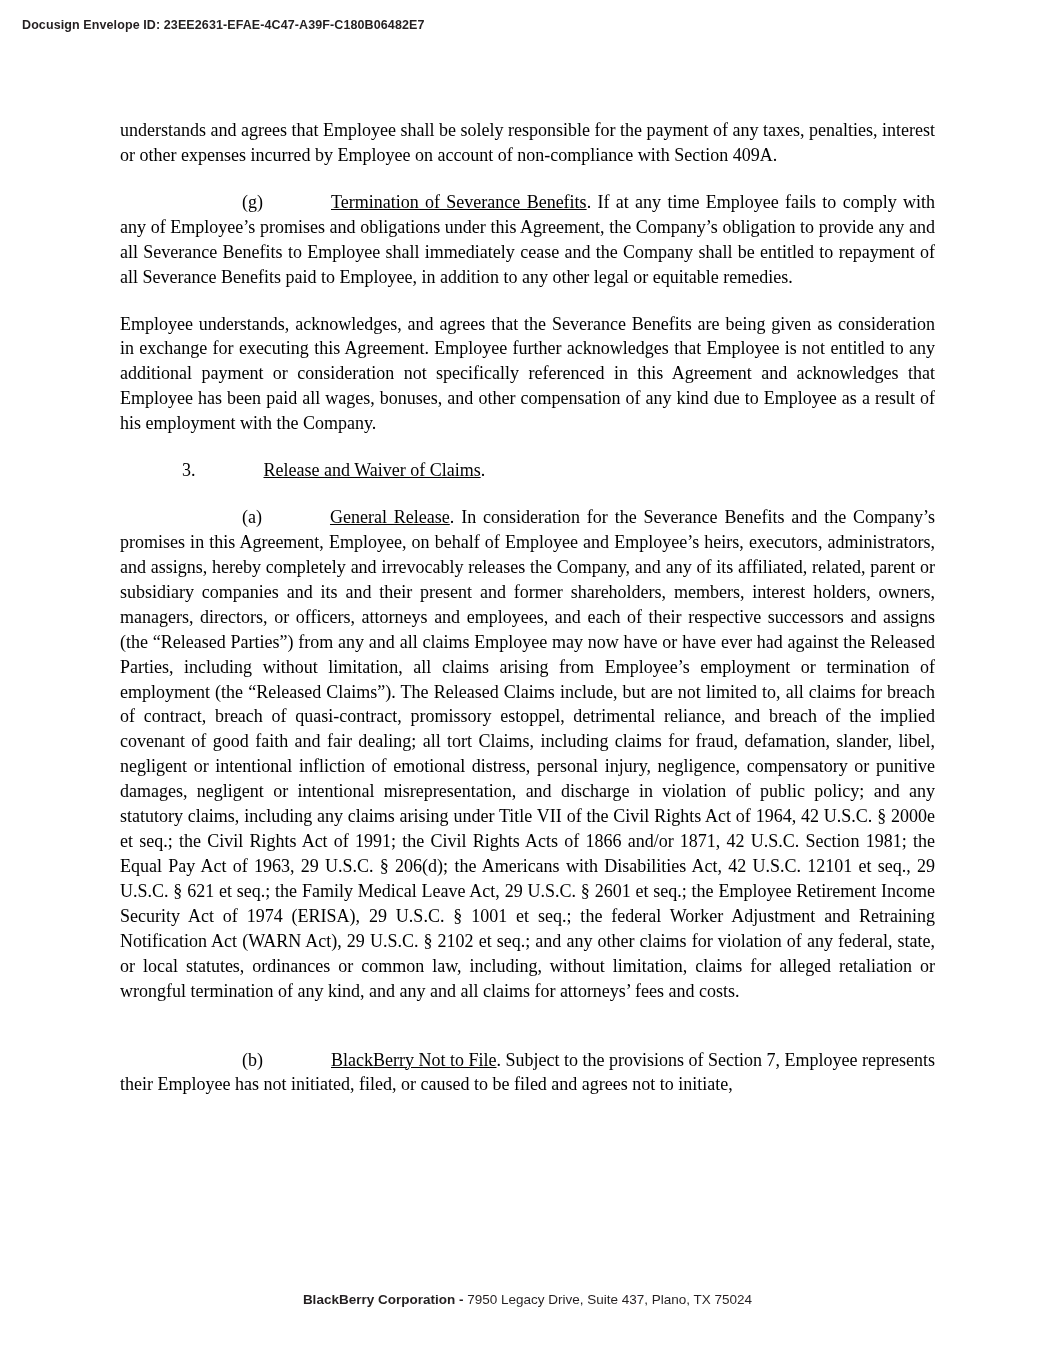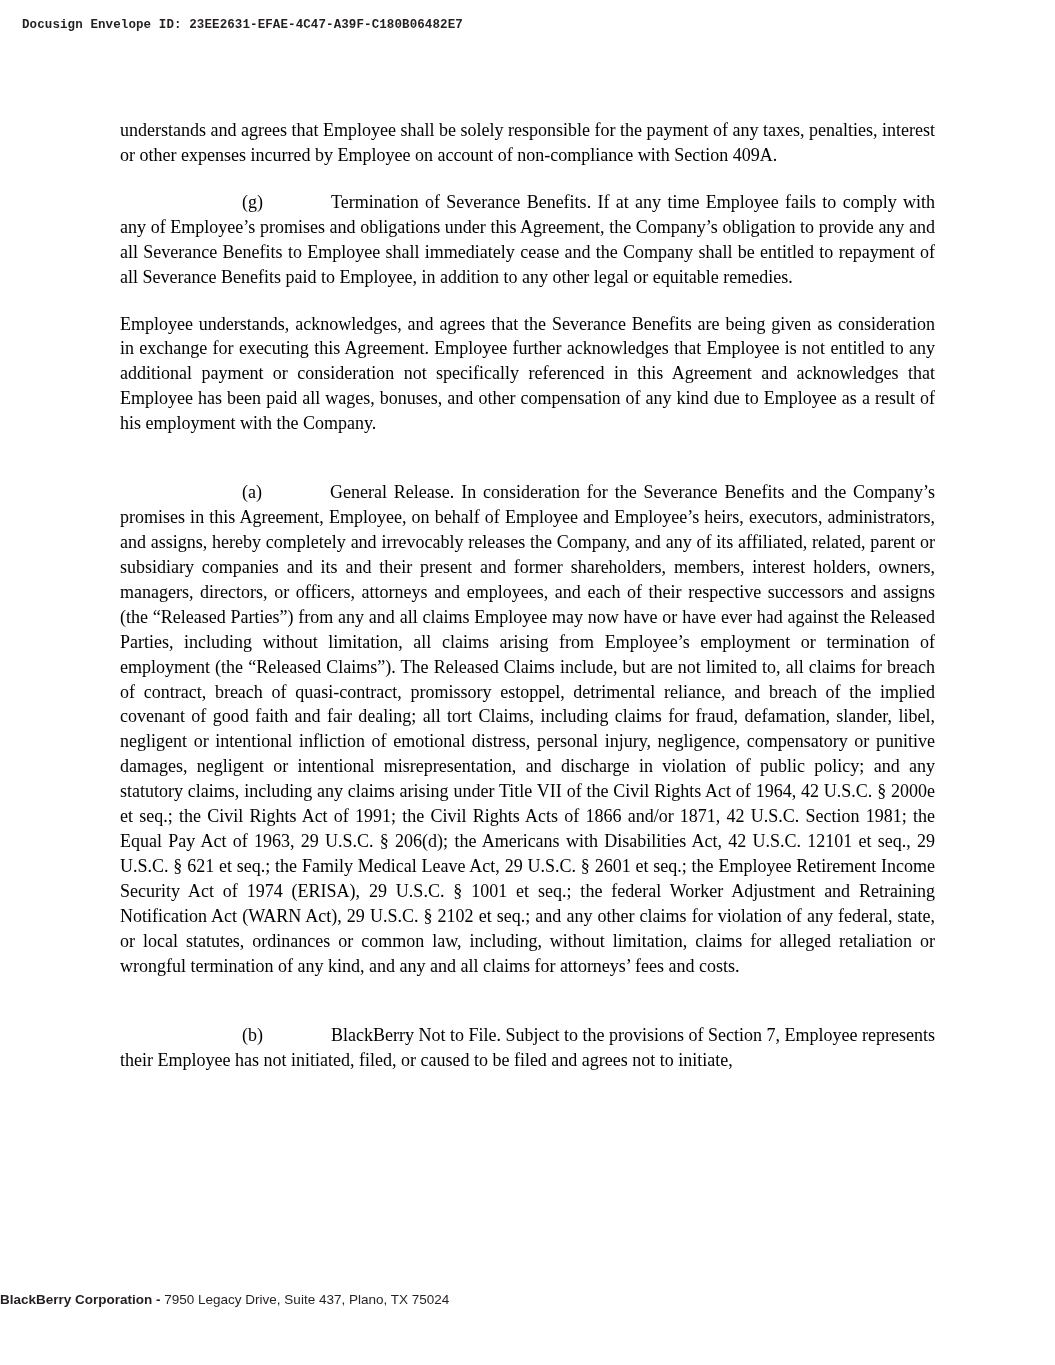--- a/index.html
+++ b/index.html
@@ -17,21 +17,21 @@
   .page {
     position: relative;
     width: 1055px;
     height: 1365px;
     box-sizing: border-box;
   }
   .envelope-id {
     position: absolute;
     top: 18px;
     left: 22px;
-    font-family: Liberation Mono, monospace;
+    font-family: Liberation Sans, sans-serif;
     font-size: 12.5px;
     font-weight: bold;
     color: #231f20;
     letter-spacing: 0.1px;
   }
   .content {
     position: absolute;
     top: 118px;
     left: 120px;
     width: 815px;
@@ -52,29 +52,31 @@
   }
   .tab-lead-num {
     display: inline-block;
     width: 62px;
   }
   .num-label {
     display: inline-block;
     width: 68px;
   }
   u, .uline {
+    text-decoration: underline;
   }
   .caps {
     text-align: justify;
   }
   .footer {
     position: absolute;
     left: 0;
     right: 0;
     bottom: 58px;
+    text-align: center;
     font-family: "Liberation Sans", sans-serif;
     font-size: 13.5px;
     color: #231f20;
   }
   .footer b {
     font-weight: bold;
   }
 </style>
 </head>
 <body>
@@ -92,20 +94,23 @@
     <p>
       <span class="tab-lead"></span><span>(g)</span><span class="num-label"></span><span class="uline">Termination of Severance Benefits</span><span>.  If at any time Employee fails to comply with any of Employee’s promises and obligations under this Agreement, the Company’s obligation to provide any and all Severance Benefits to Employee shall immediately cease and the Company shall be entitled to repayment of all Severance Benefits paid to Employee, in addition to any other legal or equitable remedies.</span>
     </p>
 
     <div class="gap"></div>
 
     <p>Employee understands, acknowledges, and agrees that the Severance Benefits are being given as consideration in exchange for executing this Agreement. Employee further acknowledges that Employee is not entitled to any additional payment or consideration not specifically referenced in this Agreement and acknowledges that Employee has been paid all wages, bonuses, and other compensation of any kind due to Employee as a result of his employment with the Company.</p>
 
     <div class="gap"></div>
 
+    <p style="text-align:left;">
+      <span class="tab-lead-num"></span><span>3.</span><span class="num-label"></span><span class="uline">Release and Waiver of Claims</span><span>.</span>
+    </p>
 
     <div class="gap"></div>
 
     <p>
       <span class="tab-lead"></span><span>(a)</span><span class="num-label"></span><span class="uline">General Release</span><span>.   In consideration for the Severance Benefits and the Company’s promises in this Agreement, Employee, on behalf of Employee and Employee’s heirs, executors, administrators, and assigns, hereby completely and irrevocably releases the Company, and any of its affiliated, related, parent or subsidiary companies and its and their present and former shareholders, members, interest holders, owners, managers, directors, or officers, attorneys and employees, and each of their respective successors and assigns (the “Released Parties”) from any and all claims Employee may now have or have ever had against the Released Parties, including without limitation, all claims arising from Employee’s employment or termination of employment (the “Released Claims”). The Released Claims include, but are not limited to, all claims for breach of contract, breach of quasi-contract, promissory estoppel, detrimental reliance, and breach of the implied covenant of good faith and fair dealing; all tort Claims, including claims for fraud, defamation, slander, libel, negligent or intentional infliction of emotional distress, personal injury, negligence, compensatory or punitive damages, negligent or intentional misrepresentation, and discharge in violation of public policy; and any statutory claims, including any claims arising under Title VII of the Civil Rights Act of 1964, 42 U.S.C. § 2000e et seq.; the Civil Rights Act of 1991; the Civil Rights Acts of 1866 and/or 1871, 42 U.S.C. Section 1981; the Equal Pay Act of 1963, 29 U.S.C. § 206(d); the Americans with Disabilities Act, 42 U.S.C. 12101 et seq., 29 U.S.C. § 621 et seq.; the Family Medical Leave Act, 29 U.S.C. § 2601 et seq.; the Employee Retirement Income Security Act of 1974 (ERISA), 29 U.S.C. § 1001 et seq.; the federal Worker Adjustment and Retraining Notification Act (WARN Act), 29 U.S.C. § 2102 et seq.; and any other claims for violation of any federal, state, or local statutes, ordinances or common law, including, without limitation, claims for alleged retaliation or wrongful termination of any kind, and any and all claims for attorneys’ fees and costs.</span>
     </p>
 
     <div class="gap"></div>
 
 

